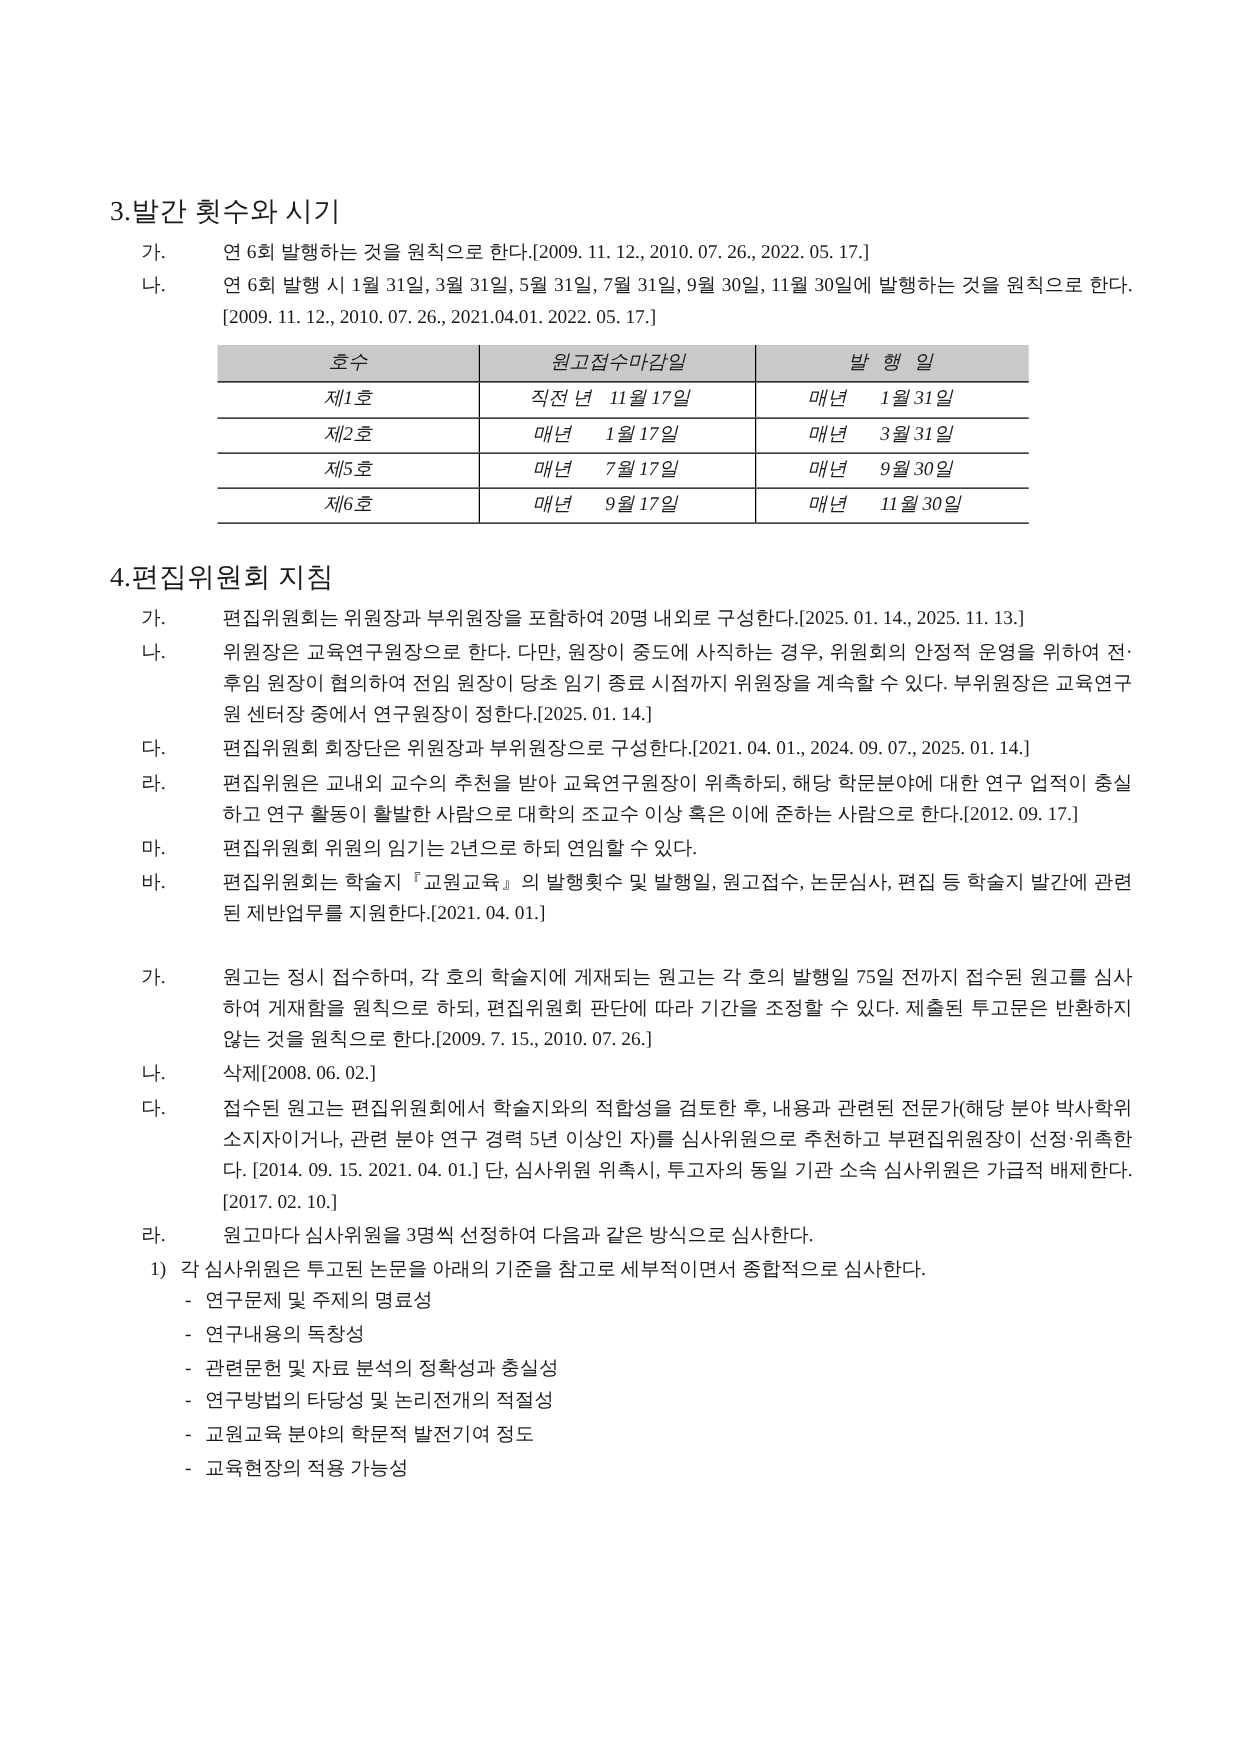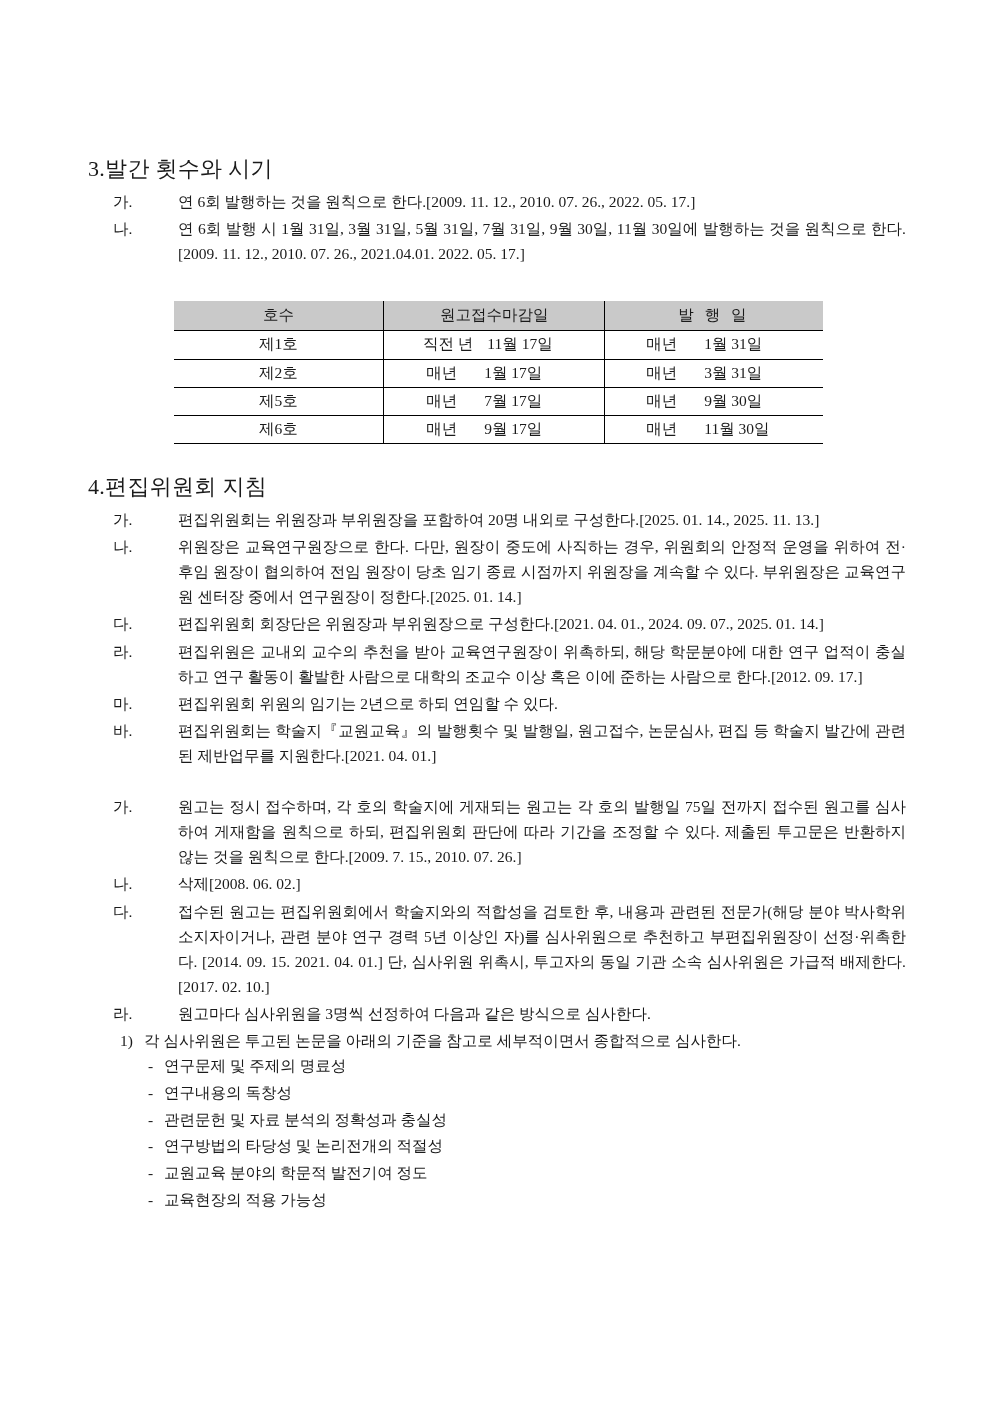--- a/index.html
+++ b/index.html
@@ -96,22 +96,23 @@
     margin-left: 60px;
   }
   .dash .marker {
     flex: 0 0 auto;
     width: 16px;
   }
   .dash .body { flex: 1 1 auto; }
 
   
   .tbl-wrap {
-    margin: 35px 0 0 86px;
+    margin: 10px 0 0 86px;
     width: 649px;
+    font-style: italic;
   }
   table.sched {
     border-collapse: collapse;
     width: 649px;
     font-size: 15.5px;
   }
   table.sched th, table.sched td {
     padding: 3px 0 4px 0;
     text-align: center;
     border: none;

